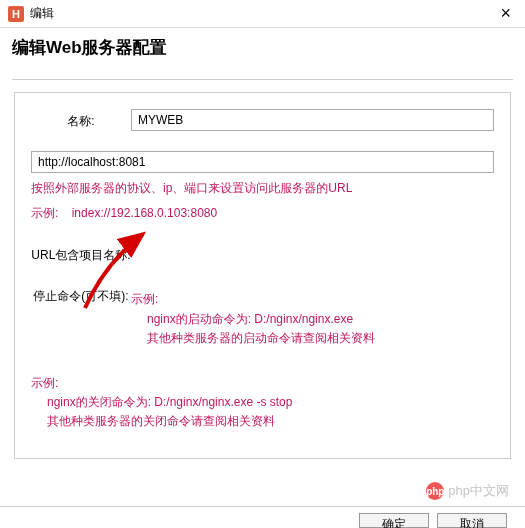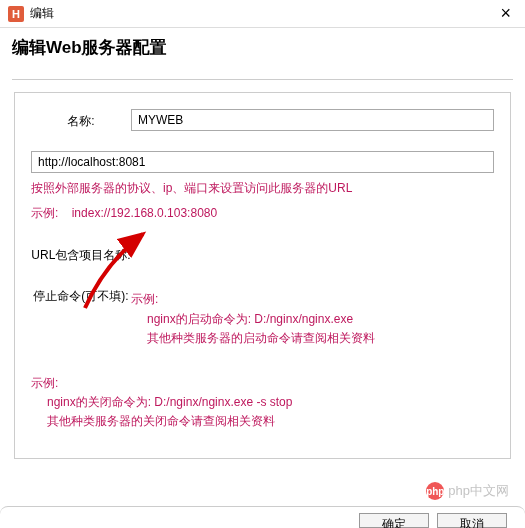--- a/index.html
+++ b/index.html
@@ -118,21 +118,20 @@
       bottom: 0;
       right: 0;
       width: 100%;
       border-top: 1px solid #ccc;
       display: flex;
       justify-content: flex-end;
       padding: 6px 18px 0 0;
       gap: 8px;
       height: 22px;
       overflow: hidden;
-      border-radius: 8px;
     }
     .button-bar button {
       padding: 2px 22px;
       border: 1px solid #999;
       background: #f4f4f4;
       font-family: inherit;
       font-size: 12px;
       cursor: pointer;
     }
   </style>

